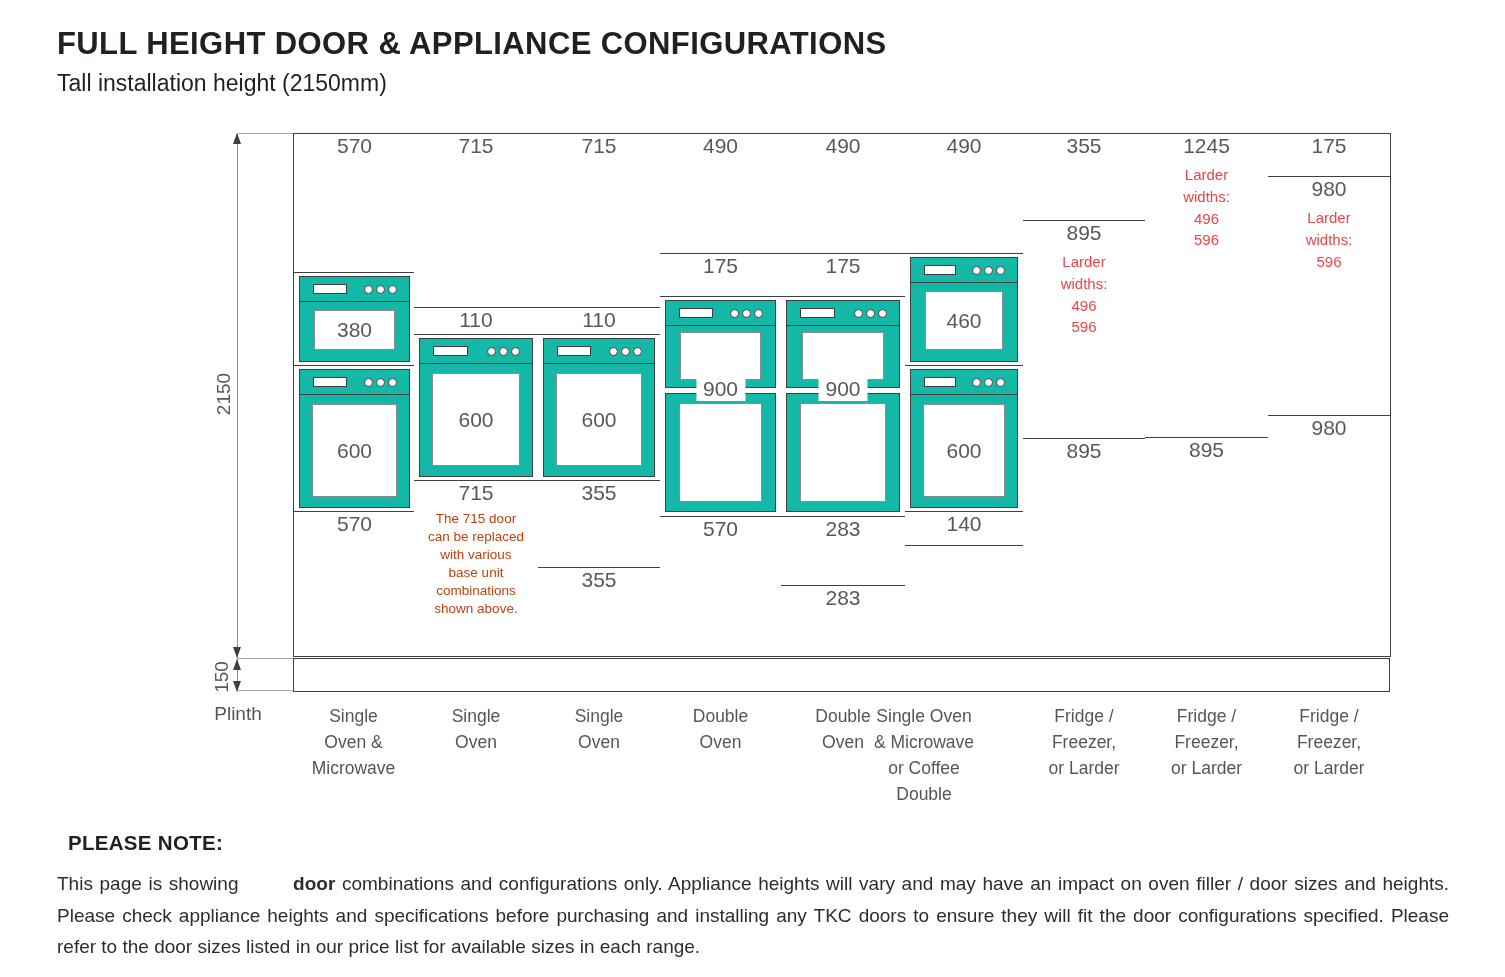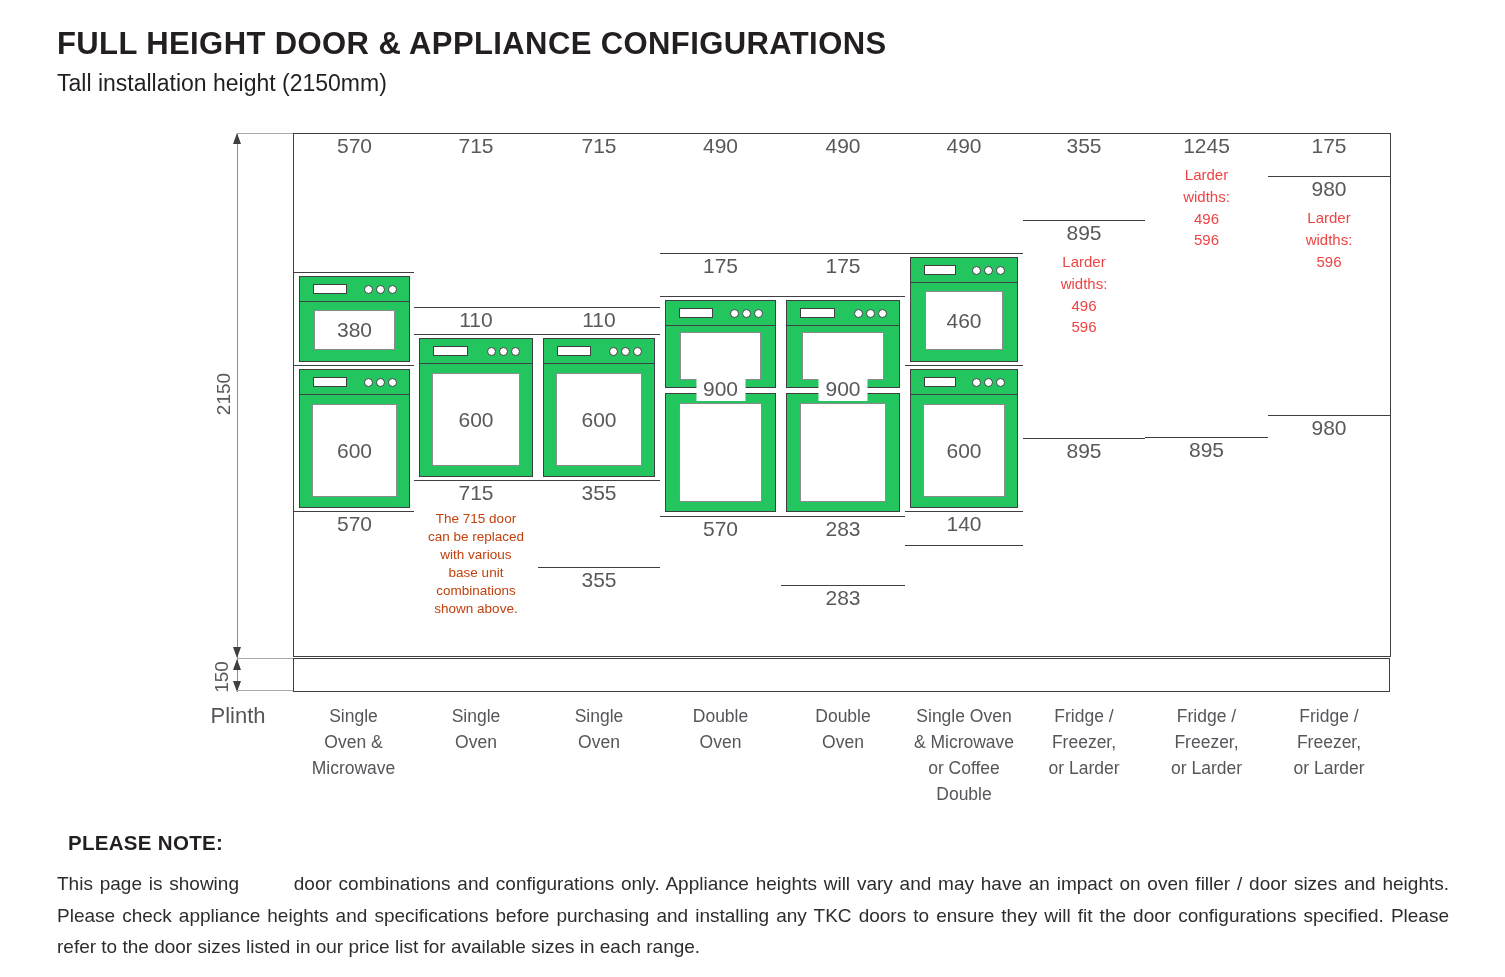--- a/index.html
+++ b/index.html
@@ -17,21 +17,21 @@
        display:flex;flex-direction:column;box-sizing:content-box;}
   .col + .col{border-left:none;}
   .seg{position:relative;border-bottom:1.5px solid #3f3f41;box-sizing:border-box;flex:0 0 auto;}
   .seg.last{border-bottom:none;flex:1 1 auto;}
   .seg.door{display:flex;flex-direction:column;align-items:center;justify-content:flex-start;text-align:center;}
   .num{font-size:21px;color:#58595b;}
   .sub{margin-top:6px;font-size:15px;line-height:1.45;color:#ef4444;}
   .segnote{margin-top:5px;font-size:13.5px;line-height:1.33;color:#c2410c;}
 
   
-  .app{position:absolute;left:5px;right:5px;border:1.5px solid #3f3f41;background:#22c55e;}
+  .app{position:absolute;left:5px;right:5px;border:1.5px solid #3f3f41;background:#14b8a6;}
   .seg.single .app{top:3px;bottom:3px;}
   .cpanel{position:absolute;top:0;left:0;right:0;height:24px;border-bottom:1.5px solid #3f3f41;}
   .crect{position:absolute;left:12%;top:7px;width:29%;height:8px;border:1.4px solid #3f3f41;background:#fff;}
   .dot{position:absolute;top:8px;width:7px;height:7px;border:1.4px solid #3f3f41;border-radius:50%;background:#fff;}
   .d1{right:calc(11% + 24px);} .d2{right:calc(11% + 12px);} .d3{right:11%;}
   .win{position:absolute;border:1.5px solid #8a8c8e;display:flex;align-items:center;justify-content:center;background:#fff;}
   .seg.microwave .win{top:33px;bottom:11px;left:13%;right:13%;}
   .seg.oven .win{top:34px;bottom:10px;left:11%;right:11%;}
   .seg.double-oven .app.upper{top:3px;height:86px;}
   .seg.double-oven .app.upper .win{top:31px;bottom:7px;left:13%;right:13%;}
@@ -49,27 +49,27 @@
   .tick{position:absolute;height:1px;background:#a7a9ac;}
   .arr{position:absolute;width:0;height:0;border-left:4px solid transparent;border-right:4px solid transparent;}
   .arr.up{border-bottom:11px solid #3f3f41;}
   .arr.down{border-top:11px solid #3f3f41;}
   .dimtext{position:absolute;font-size:19px;color:#58595b;transform:rotate(-90deg);transform-origin:center;white-space:nowrap;}
 
   
   .collabel{position:absolute;transform:translateX(-50%);text-align:center;
             font-size:17.5px;line-height:26px;color:#55565a;white-space:nowrap;}
   .plinth-label{position:absolute;left:238px;transform:translateX(-50%);
-            font-size:22px;color:#55565a;}
+            font-size:19px;color:#55565a;}
 
   
   .note{position:absolute;left:57px;top:820px;width:1392px;color:#231f20;}
   .note h3{margin:11px;font-size:20.5px;font-weight:700;letter-spacing:0.3px;}
   .note p{margin:13px 0 0 0;font-size:19px;line-height:31.5px;text-align:justify;color:#2d2d2f;}
-  .note p b{font-weight:400;margin-left:48px;}
+  .note p b{font-weight:700;margin-left:48px;}
 </style>
 </head>
 <body>
 
 <div class="canvas">
 
   <div class="hdr">
     <h1>FULL HEIGHT DOOR &amp; APPLIANCE CONFIGURATIONS</h1>
     <h2>Tall installation height (2150mm)</h2>
   </div>
@@ -339,21 +339,21 @@
           <div>Oven</div>
         </div>
         <div class="collabel" style="left: 720.5px; top: 703px;">
           <div>Double</div>
           <div>Oven</div>
         </div>
         <div class="collabel" style="left: 843px; top: 703px;">
           <div>Double</div>
           <div>Oven</div>
         </div>
-        <div class="collabel" style="left: 964px; top: 703px;">
+        <div class="collabel" style="left: 924px; top: 703px;">
           <div>Single Oven</div>
           <div>&amp; Microwave</div>
           <div>or Coffee</div>
           <div>Double</div>
         </div>
         <div class="collabel" style="left: 1084px; top: 703px;">
           <div>Fridge /</div>
           <div>Freezer,</div>
           <div>or Larder</div>
         </div>

